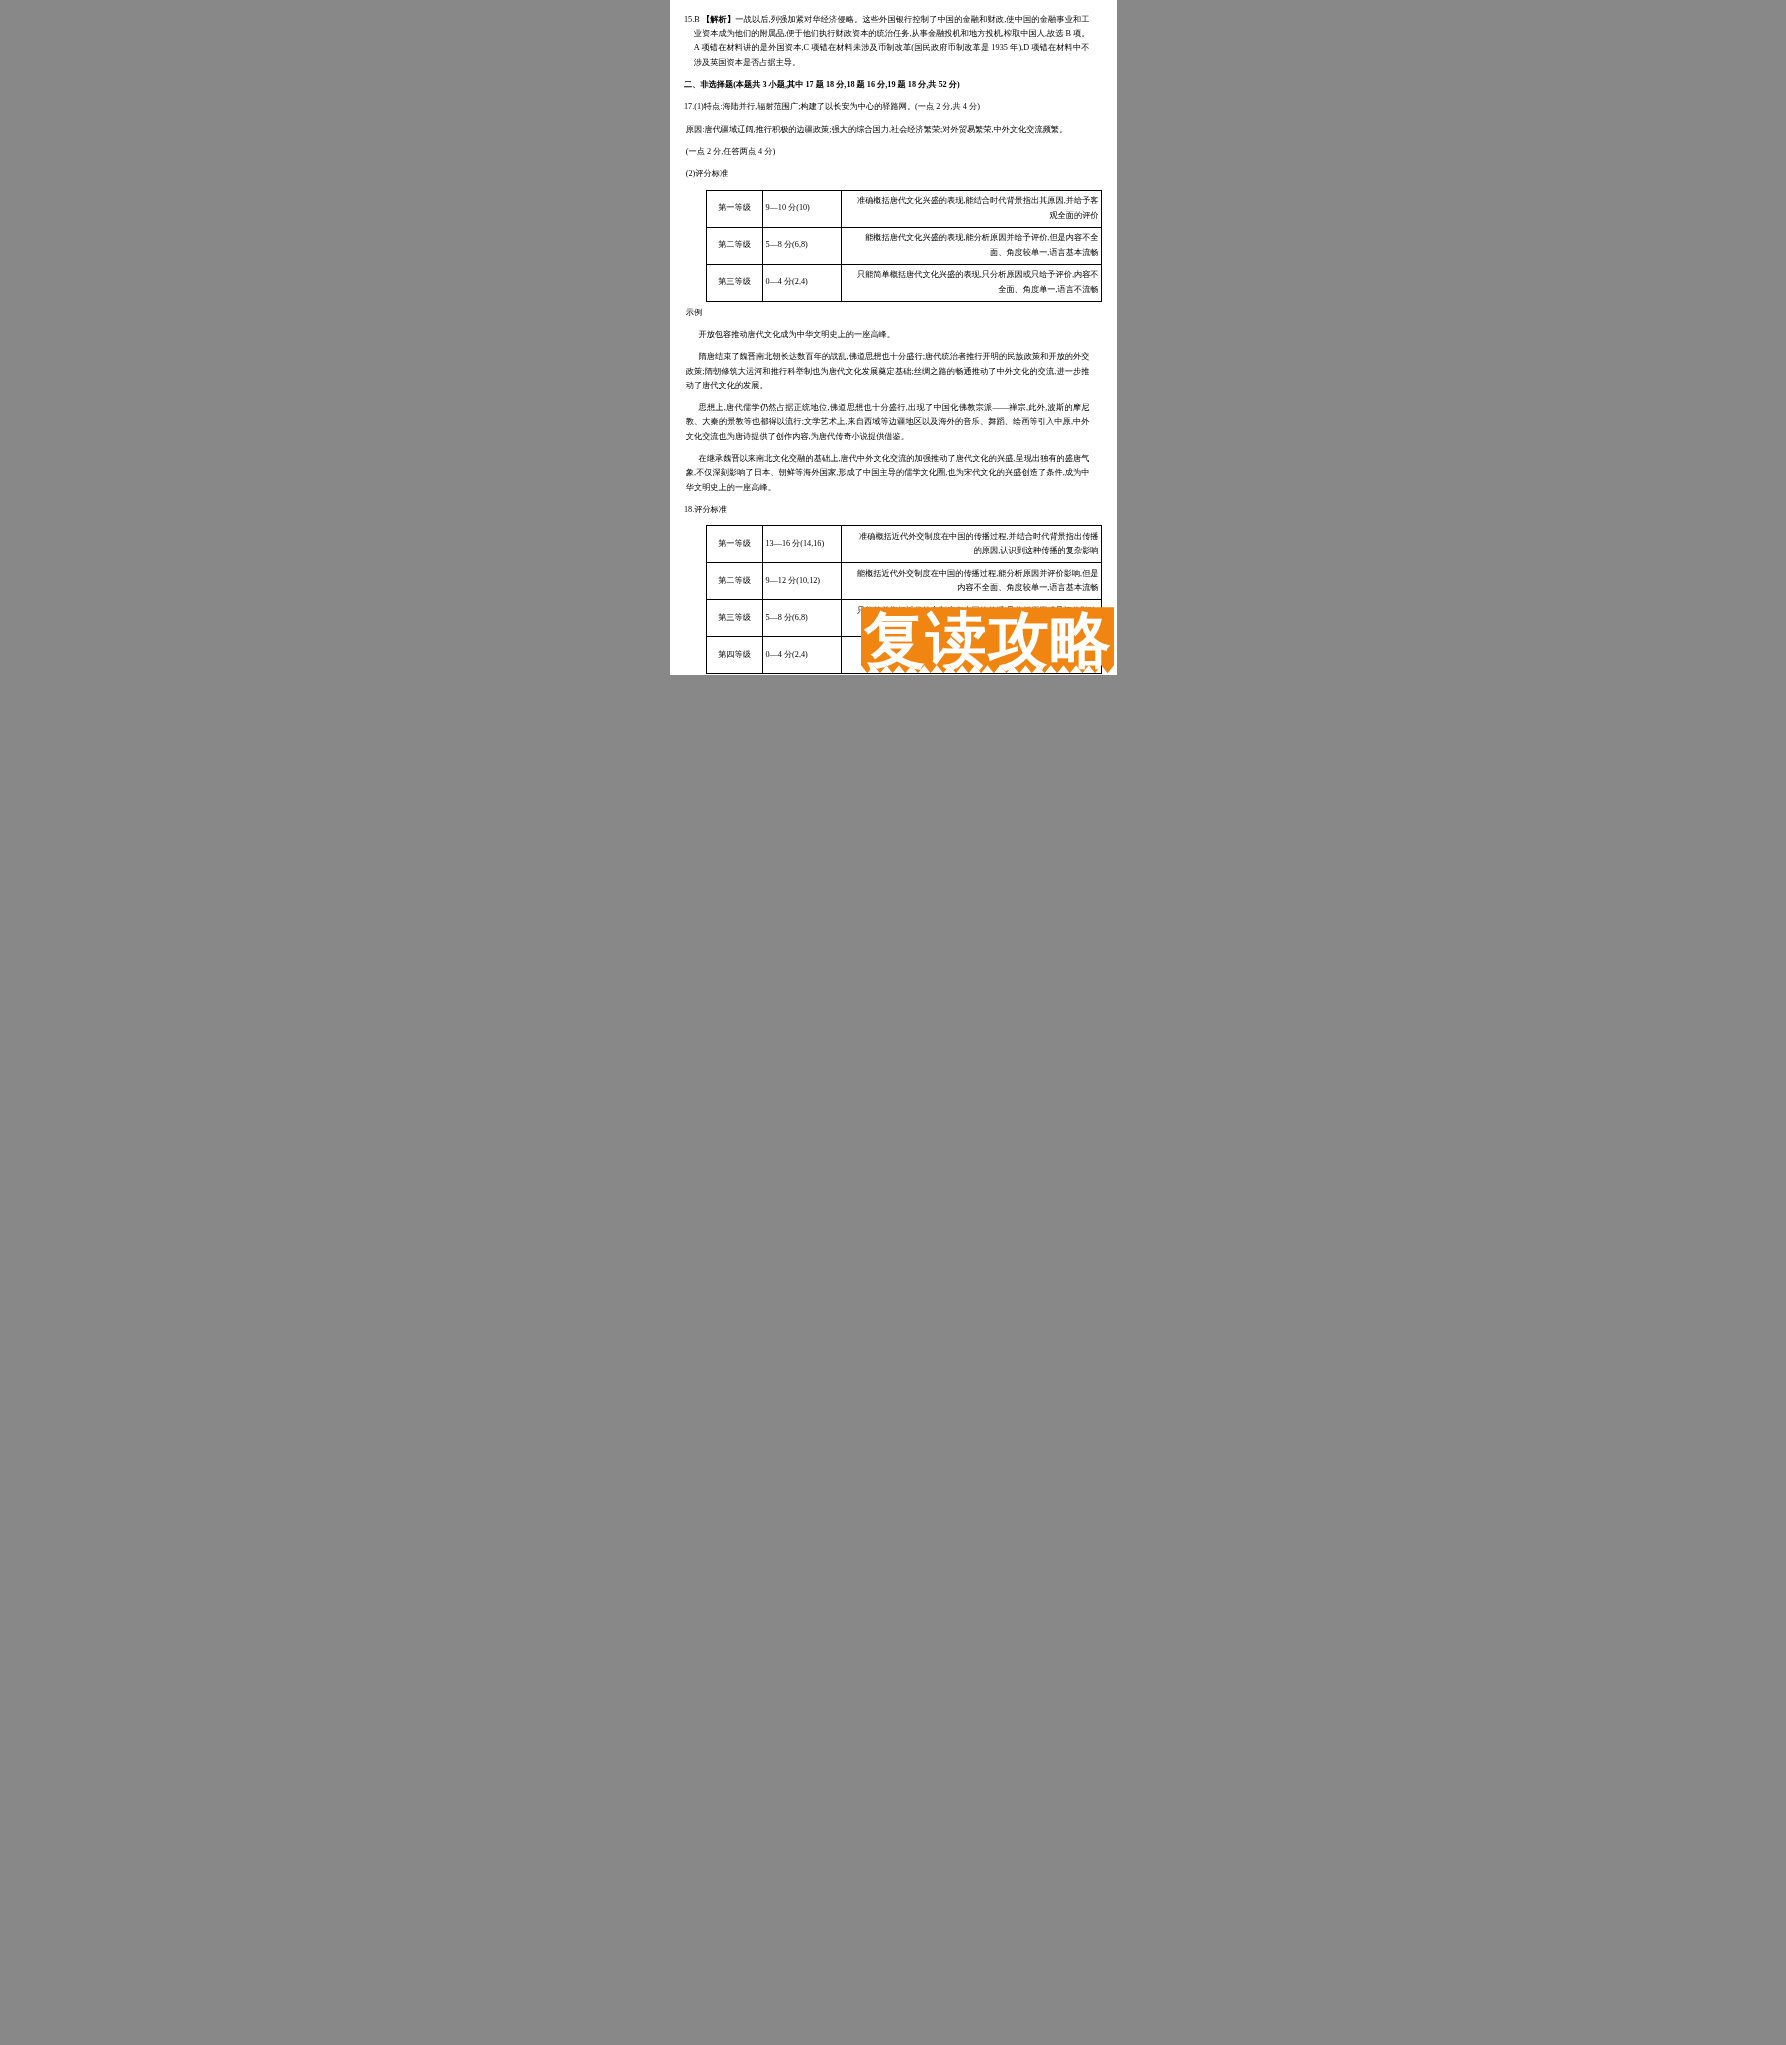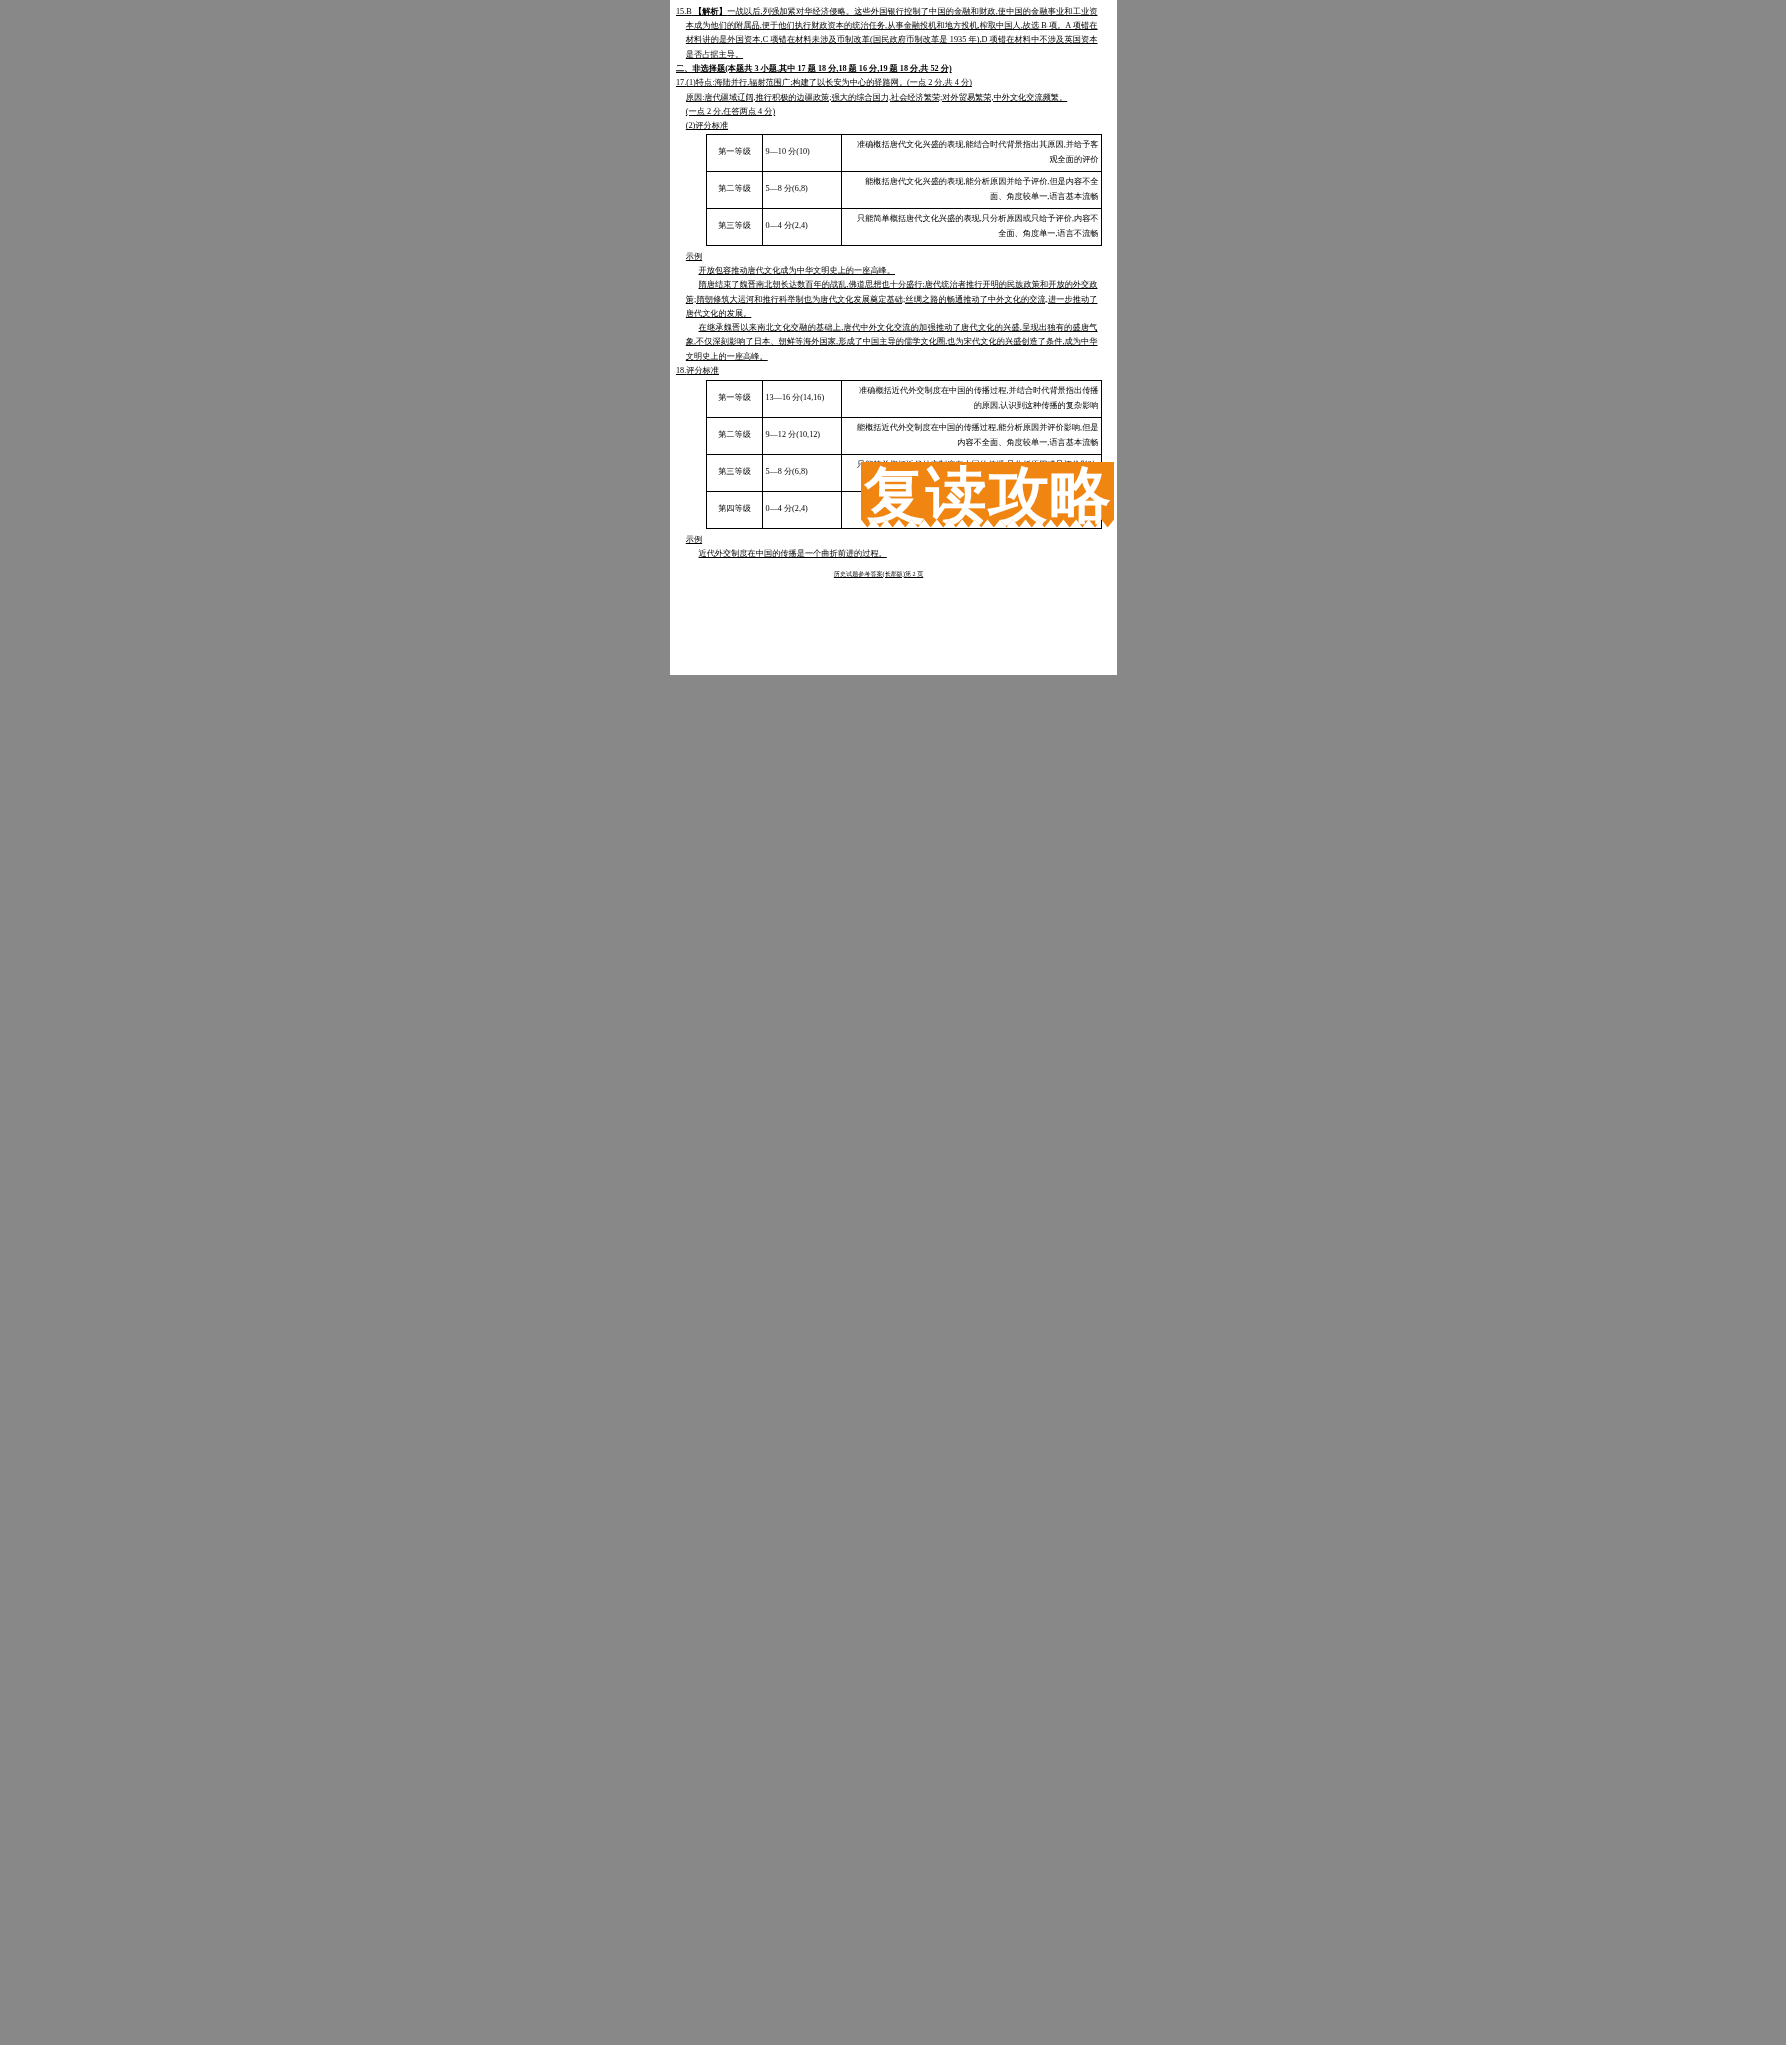--- a/index.html
+++ b/index.html
@@ -13,21 +13,21 @@
     color:#000;
     overflow:hidden;
   }
   .content{
     position:relative;
     padding:4.9px 19px 0 6.5px;
     font-size:8.2px;
     line-height:14.3px;
     text-align:justify;
   }
-  p{margin:0;text-decoration:underline;}
+  p{margin:8px;}
   .hang{padding-left:9.8px;text-indent:-9.8px;}
   .blk{margin-left:9.8px;}
   .oneline{white-space:nowrap;overflow:hidden;}
   .heading{font-weight:bold;}
   strong.jx{font-weight:bold;}
   .indent{text-indent:12.7px;}
   table.rubric{
     border-collapse:collapse;
     margin-left:30px;
     width:380px;
@@ -105,20 +105,21 @@
         <td class="c1">第三等级</td>
         <td class="c2">0—4 分(2,4)</td>
         <td class="c3"><span>只能简单概括唐代文化兴盛的表现,只分析原因或只给予评价,内容不</span><br><span>全面、角度单一,语言不流畅</span></td>
       </tr>
     </tbody>
       </table>
 
     <p class="ex-label">示例</p>
     <p class="blk indent">开放包容推动唐代文化成为中华文明史上的一座高峰。</p>
     <p class="blk indent">隋唐结束了魏晋南北朝长达数百年的战乱,佛道思想也十分盛行;唐代统治者推行开明的民族政策和开放的外交政策;隋朝修筑大运河和推行科举制也为唐代文化发展奠定基础;丝绸之路的畅通推动了中外文化的交流,进一步推动了唐代文化的发展。</p>
+    <p class="blk indent">思想上,唐代儒学仍然占据正统地位,佛道思想也十分盛行,出现了中国化佛教宗派——禅宗,此外,波斯的摩尼教、大秦的景教等也都得以流行;文学艺术上,来自西域等边疆地区以及海外的音乐、舞蹈、绘画等引入中原,中外文化交流也为唐诗提供了创作内容,为唐代传奇小说提供借鉴。</p>
     <p class="blk indent">在继承魏晋以来南北文化交融的基础上,唐代中外文化交流的加强推动了唐代文化的兴盛,呈现出独有的盛唐气象,不仅深刻影响了日本、朝鲜等海外国家,形成了中国主导的儒学文化圈,也为宋代文化的兴盛创造了条件,成为中华文明史上的一座高峰。</p>
 
     <p class="hang"><span>18.</span><span>评分标准</span></p>
 
     <div class="t2wrap">
       <table class="rubric">
         <tbody>
             <tr>
           <td class="c1">第一等级</td>
           <td class="c2">13—16 分(14,16)</td>

